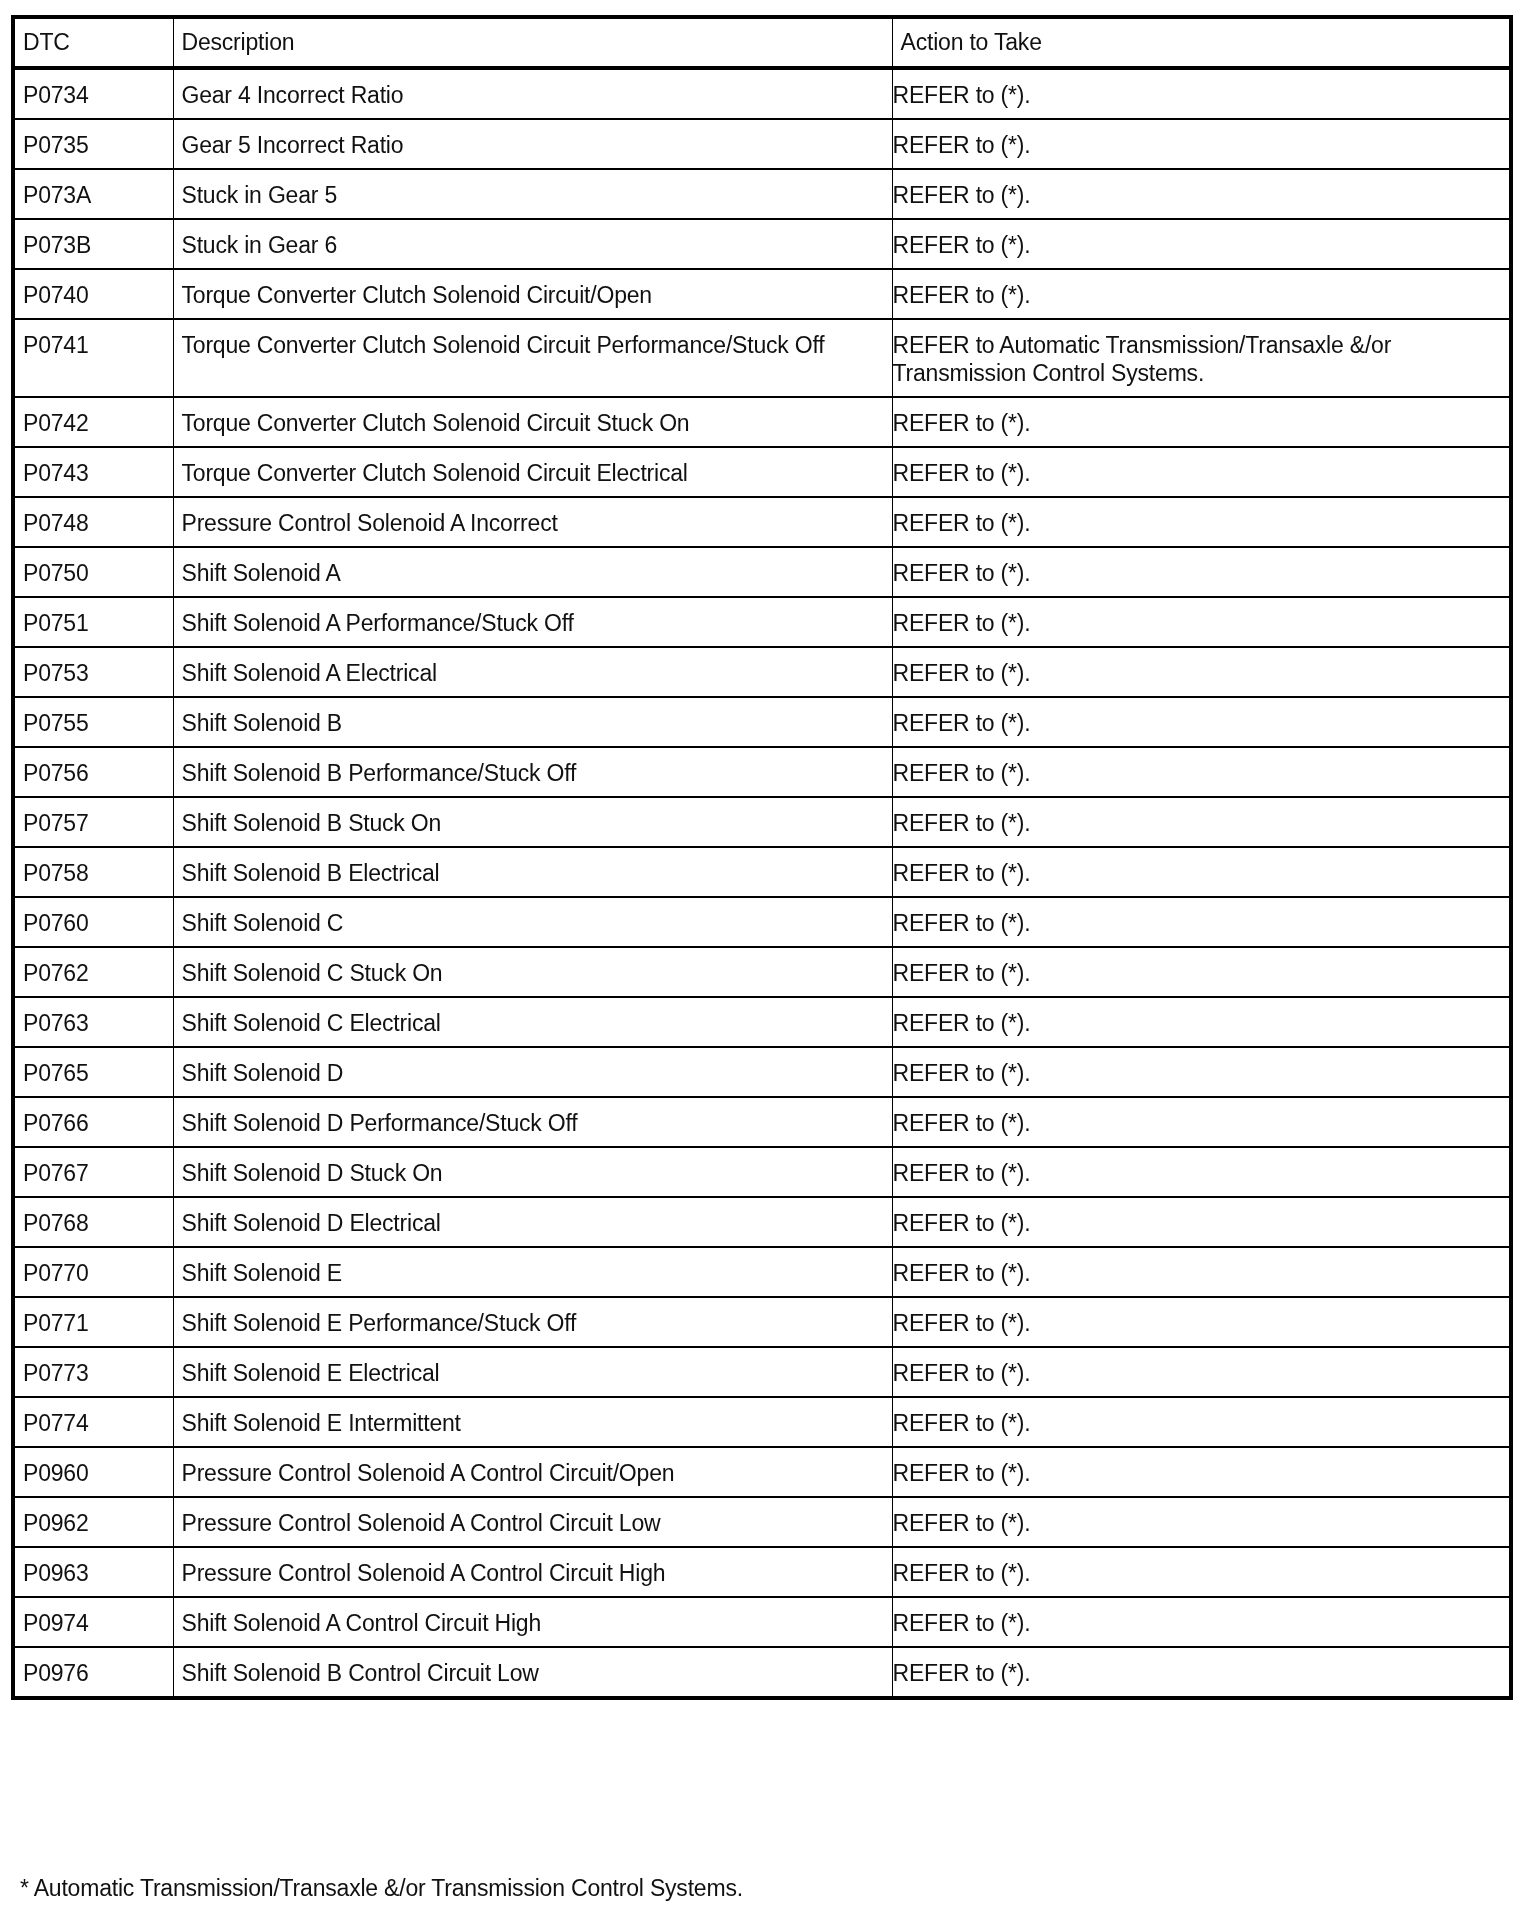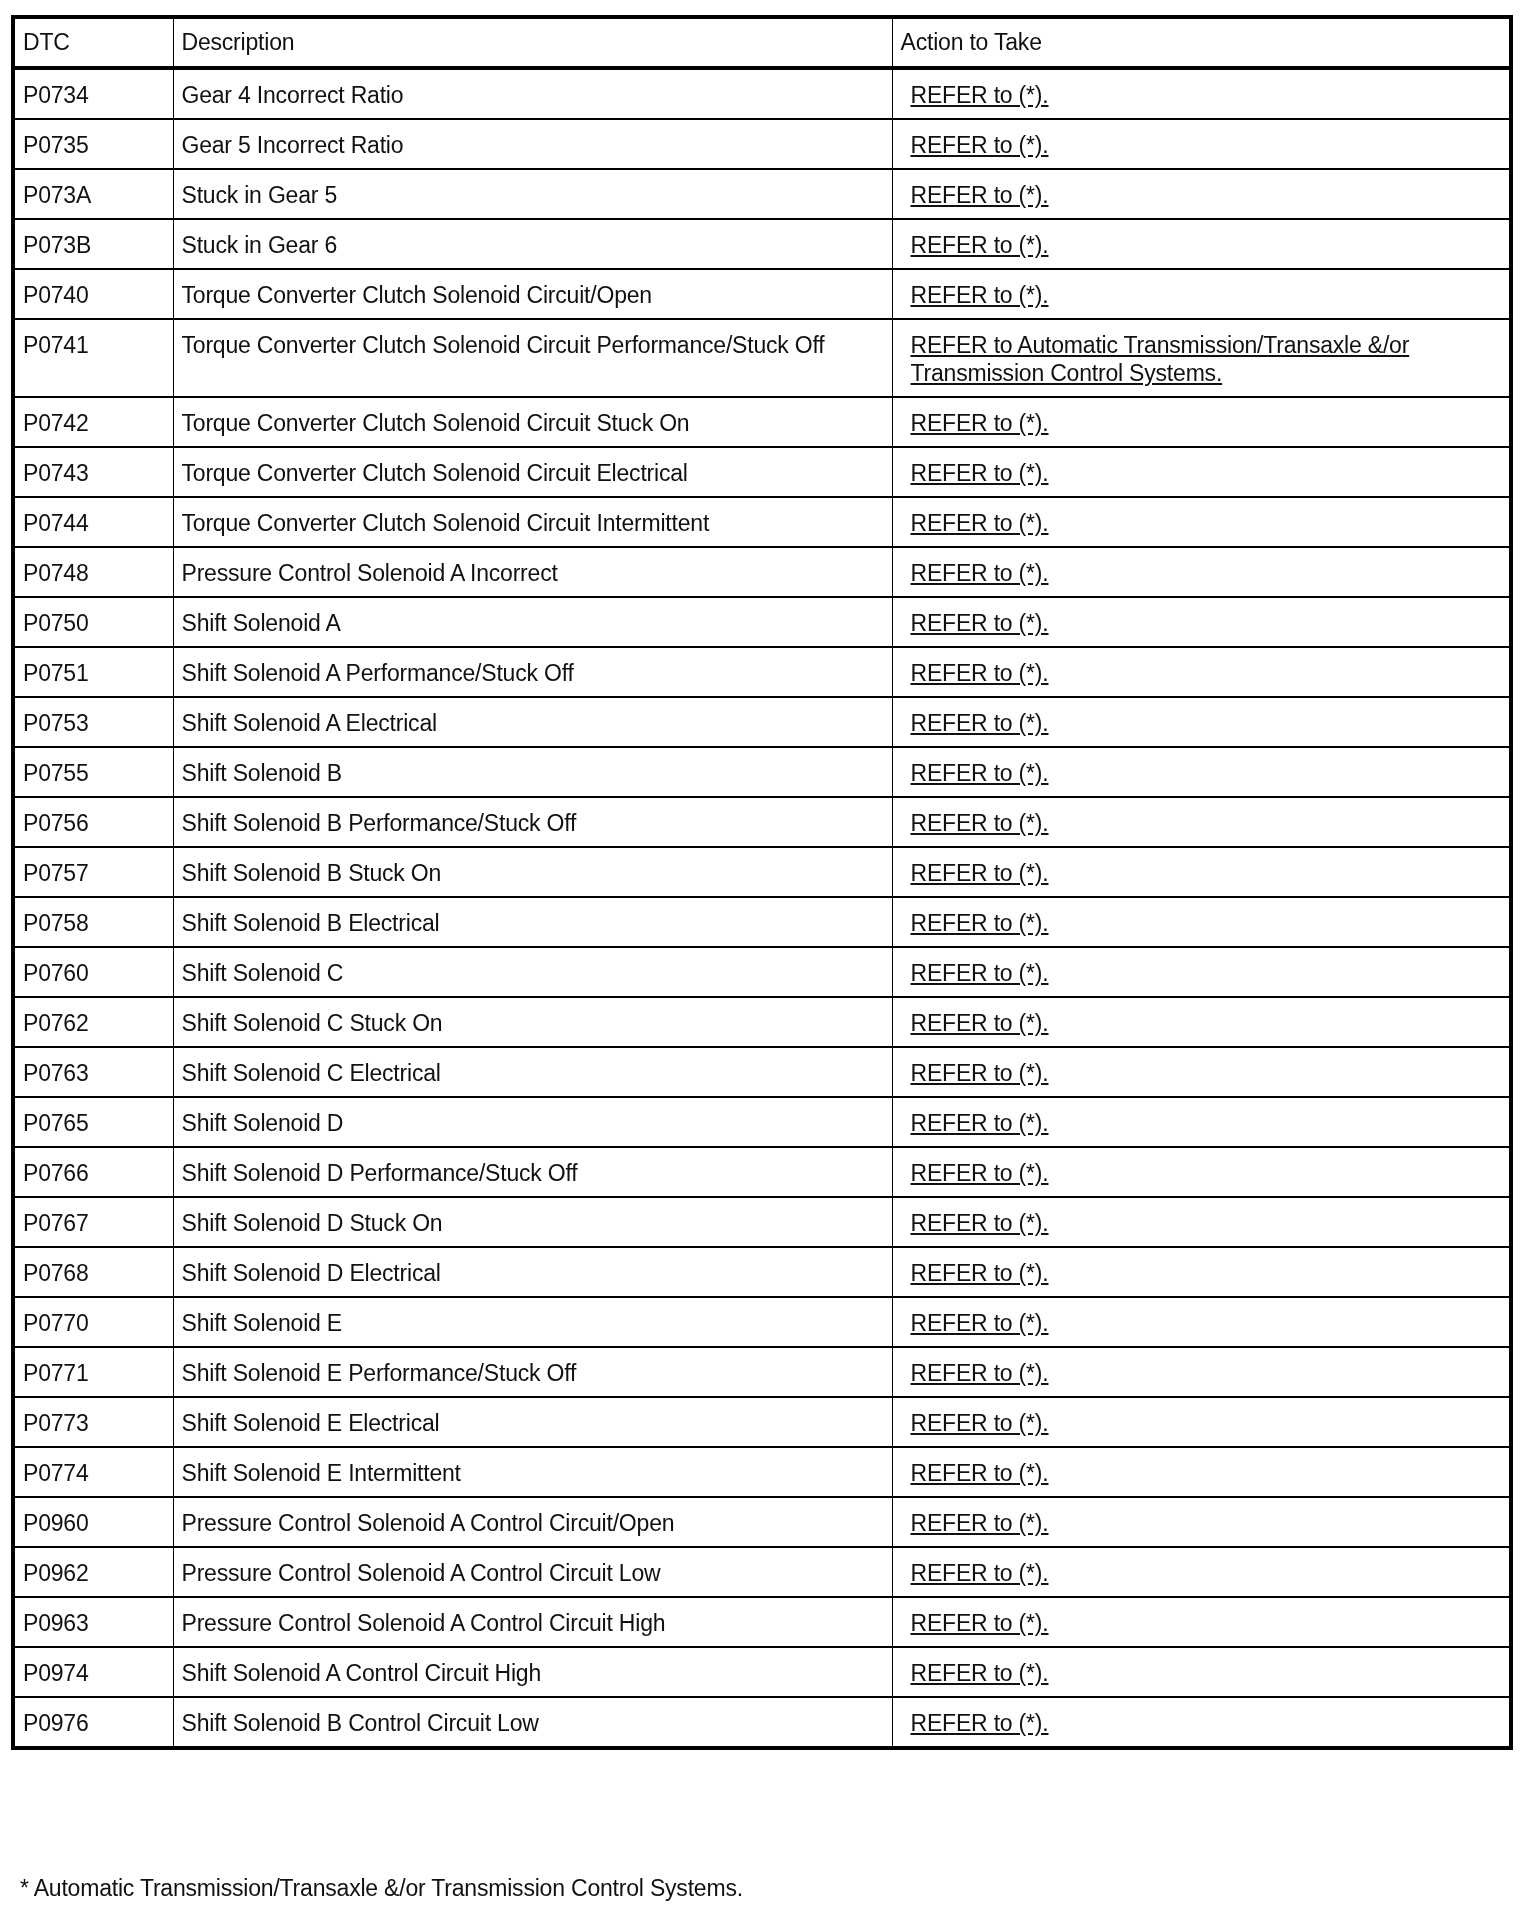--- a/index.html
+++ b/index.html
@@ -30,21 +30,21 @@
       letter-spacing: -0.2px;
     }
     #dtc-table thead th {
       font-weight: normal;
       height: 24px;
       padding-top: 9px;
       padding-bottom: 10px;
       border-bottom: 4px solid #000000;
     }
     #dtc-table tbody td { height: 26px; }
-    #dtc-table td.action { padding-left: 18px; text-decoration: underline; }
+    #dtc-table td.action { padding-left: 0; }
     .footnote {
       position: absolute; left: 20px; top: 1874px;
       font-size: 23px; line-height: 28px; letter-spacing: -0.2px;
     }
   </style>
 </head>
 <body>
 
 <table id="dtc-table">
   <colgroup>
@@ -94,25 +94,20 @@
         <td>P0742</td>
         <td>Torque Converter Clutch Solenoid Circuit Stuck On</td>
         <td class="action">REFER to (*).</td>
       </tr>
       <tr>
         <td>P0743</td>
         <td>Torque Converter Clutch Solenoid Circuit Electrical</td>
         <td class="action">REFER to (*).</td>
       </tr>
       <tr>
-        <td>P0744</td>
-        <td>Torque Converter Clutch Solenoid Circuit Intermittent</td>
-        <td class="action">REFER to (*).</td>
-      </tr>
-      <tr>
         <td>P0748</td>
         <td>Pressure Control Solenoid A Incorrect</td>
         <td class="action">REFER to (*).</td>
       </tr>
       <tr>
         <td>P0750</td>
         <td>Shift Solenoid A</td>
         <td class="action">REFER to (*).</td>
       </tr>
       <tr>

